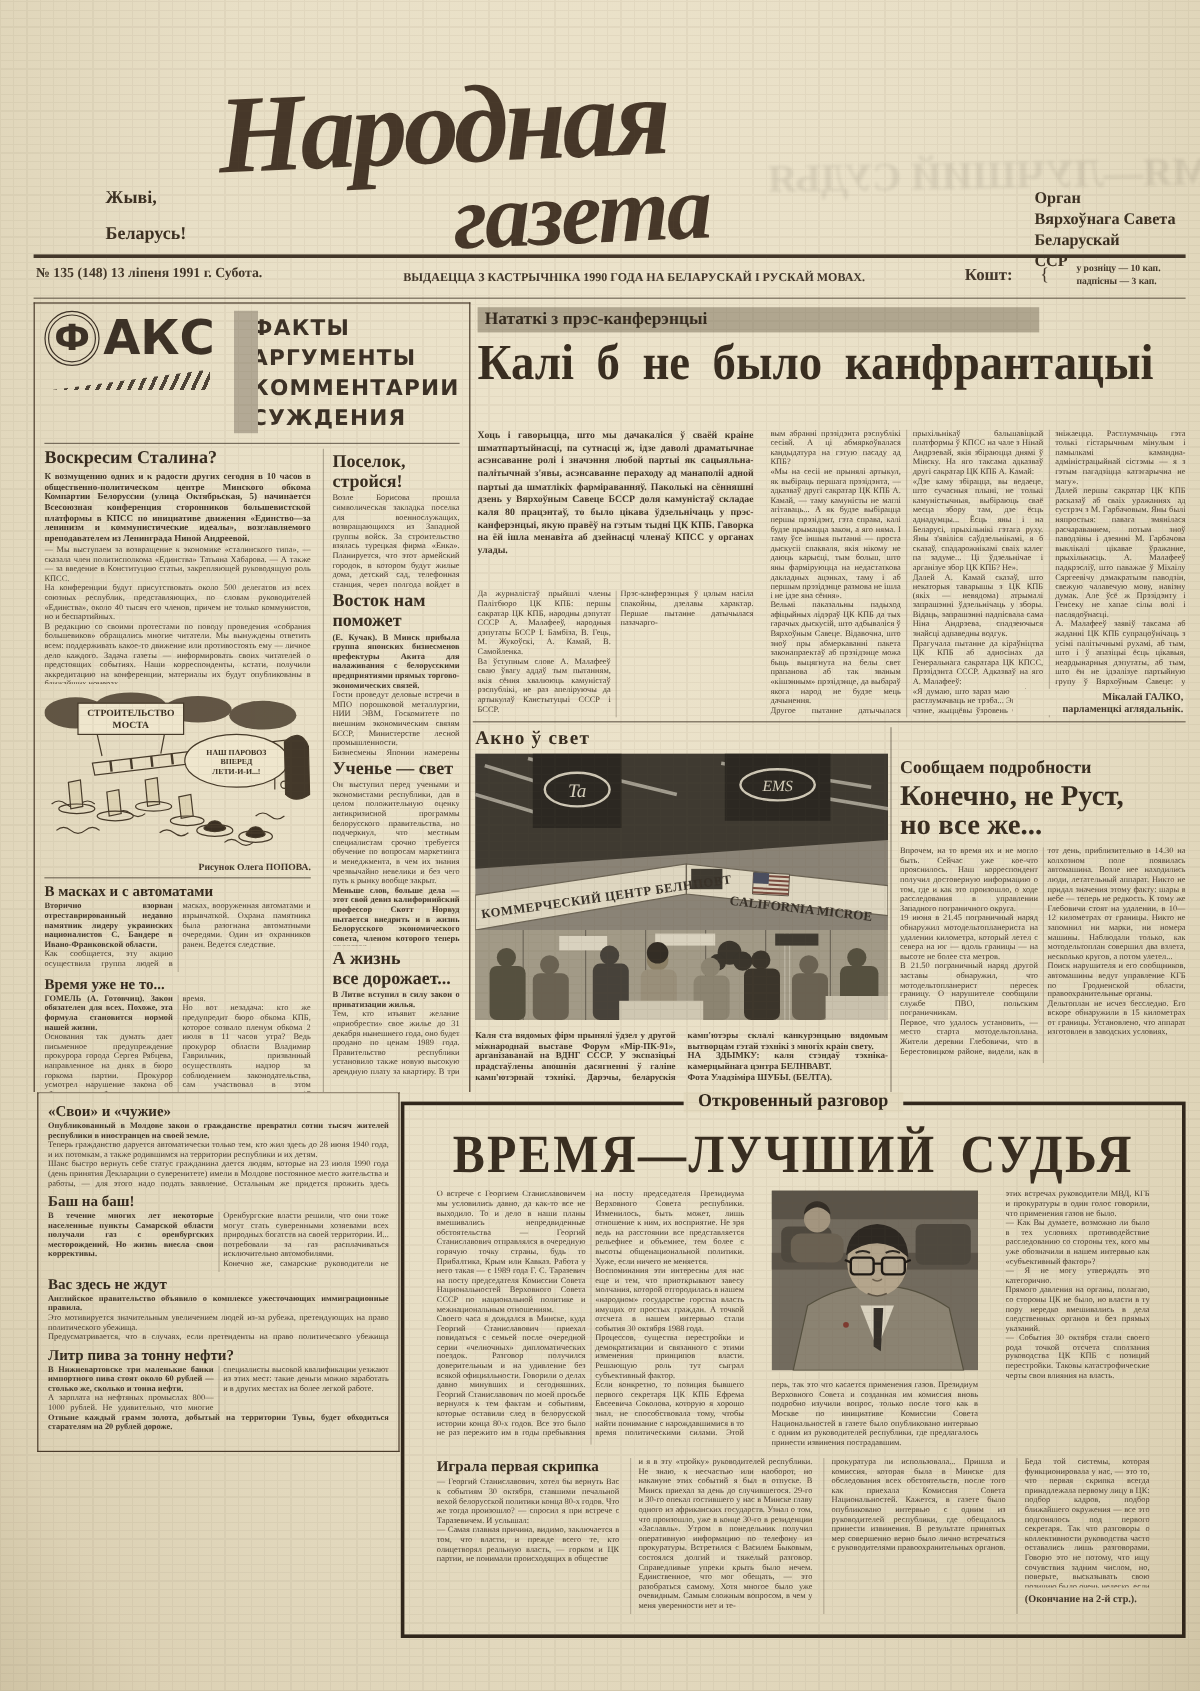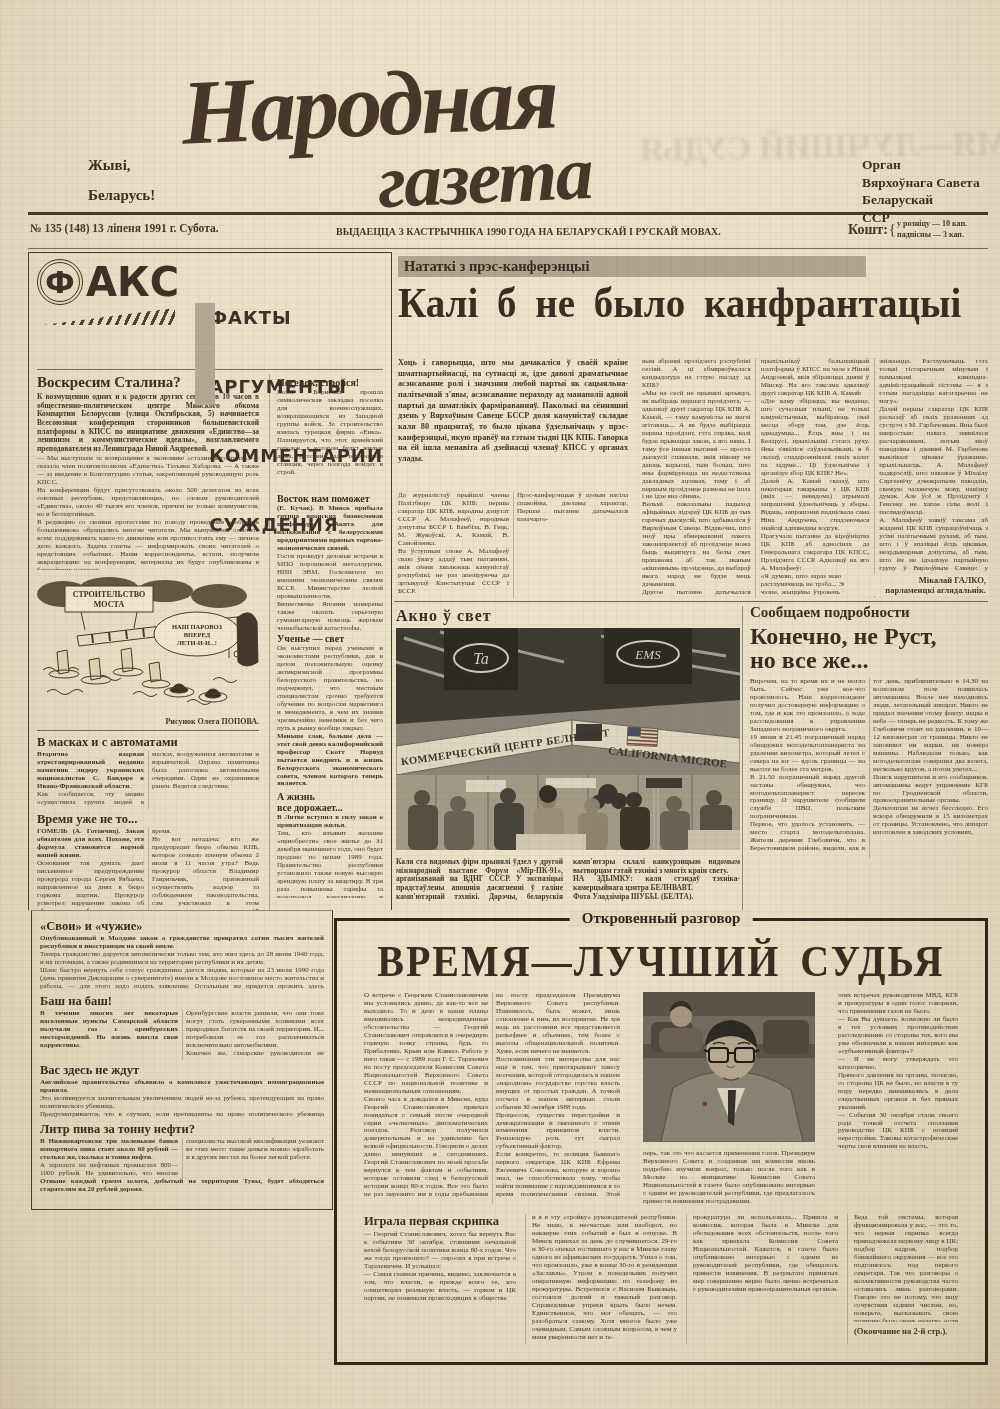--- a/index.html
+++ b/index.html
@@ -16,33 +16,33 @@
   .t7  { font-size:7px;  line-height:1.14; }
   .t75 { font-size:7.5px; line-height:1.15; }
   .lead { font-weight:bold; }
   .clip { overflow:hidden; }
   .cols2 { column-count:2; column-gap:8px; column-rule:1px solid rgba(70,58,44,.28); column-fill:auto; }
   .cols3 { column-count:3; column-gap:10px; column-rule:1px solid rgba(70,58,44,.28); column-fill:auto; }
   .hr { height:1px; background:rgba(62,51,38,.65); margin:4px 0; }
   h1,h2,h3,h4 { font-weight:bold; color:#382d20; }
   .fh15 { font-size:15px; margin-bottom:2px; }
   .fh125 { font-size:12.5px; margin:3px 0 1px; }
-  .fh115 { font-size:10px; margin:3px 0 1px; }
+  .fh115 { font-size:15px; margin:3px 0 1px; }
   .kicker-band { background:#b0a68f; color:#352b1f; font-weight:bold; font-size:14.5px; padding:2px 10px 2px 6px; }
   .faks-box { border:1.5px solid #4a3b2b; border-bottom:none; padding:6px 8px; }
   .faks-lower { border:1.5px solid #4a3b2b; border-top:1px solid rgba(74,59,43,.5); padding:5px 8px; }
   .faks-head { display:flex; gap:8px; height:106px; }
   .faks-word { display:flex; align-items:center; gap:3px; font-family:"DejaVu Sans","Liberation Sans",sans-serif; font-weight:900; font-size:40px; color:#3c3126; }
   .f-ring { width:46px; height:46px; border:4px double #3c3126; border-radius:50%; display:grid; place-items:center; font-size:30px; }
   .f-stripes { margin:3px 0 0 6px; width:132px; height:17px;
     background:repeating-linear-gradient(115deg,#3c3126 0 3px, transparent 3px 8px);
     clip-path:polygon(0 100%, 100% 0, 100% 100%); opacity:.9; }
   .rubrics { position:relative; flex:1; padding:2px 0 0 16px; }
   .gray-strip { position:absolute; left:2px; top:0; width:20px; height:102px; background:#b3a995; }
-  .rubrics div { font-family:"DejaVu Sans","Liberation Sans",sans-serif; font-weight:800; font-size:18px; line-height:25px; letter-spacing:1px; color:#3c3126;margin-top:44px; }
+  .rubrics div { font-family:"DejaVu Sans","Liberation Sans",sans-serif; font-weight:800; font-size:18px; line-height:25px; letter-spacing:1px; color:#3c3126; }
   .faks-cols { display:flex; gap:10px; margin-top:4px; }
   .fcol-left { width:222px; }
   .fcol-right { flex:1; border-left:1px solid rgba(70,58,44,.35); padding-left:7px; }
   .byline { font-weight:bold; font-size:8.5px; text-align:right; background:#e8dfc6; padding:1px 2px; }
   .more-note { font-weight:bold; font-size:8.5px; }
   .interview-box { border:3px solid #30261b; padding:8px 27px 6px; }
   .int-kicker { position:absolute; top:-11px; left:50%; transform:translateX(-50%); background:#e4dabf; padding:0 12px; font-weight:bold; font-size:15px; white-space:nowrap; color:#30261b; }
   .int-h1 { text-align:center; font-size:40px; letter-spacing:2px; word-spacing:8px; transform:scaleY(1.12); transform-origin:center top; margin:6px 0 10px; }
   .rowA { display:flex; gap:23px; }
   .rowB { display:flex; gap:9px; margin-top:8px; }
@@ -71,21 +71,21 @@
 
   <div class="abs pre" style="left:862px; top:156px; width:130px; font-weight:bold; font-size:13.5px; line-height:1.3; color:#3c3022;">Орган
 Вярхоўнага Савета
 Беларускай
 ССР</div>
 
   <div class="abs" style="left:28px; top:212px; width:960px; height:3px; background:#43372a;"></div>
 
   <div class="abs" style="left:30px; top:222px; width:300px; font-weight:bold; font-size:11.5px;">№ 135 (148) 13 ліпеня 1991 г. Субота.</div>
   <div class="abs" style="left:336px; top:226px; width:430px; font-weight:bold; font-size:10px;">ВЫДАЕЦЦА З КАСТРЫЧНІКА 1990 ГОДА НА  БЕЛАРУСКАЙ І РУСКАЙ МОВАХ.</div>
-  <div class="abs" style="left:848px; top:219px; display:flex; gap:1px; align-items:center;">
+  <div class="abs" style="left:804px; top:219px; display:flex; gap:23px; align-items:center;">
     <span style="font-weight:bold; font-size:14px;">Кошт:</span>
     <span style="font-size:15px; color:#43372a;">{</span>
     <span class="pre" style="font-size:8px; line-height:1.35; font-weight:bold;">у розніцу — 10 кап.
 падпісны — 3 кап.</span>
   </div>
   <div class="abs" style="left:28px; top:248px; width:960px; height:1px; background:rgba(67,55,42,.7);"></div>
 
   <section class="abs faks-box clip" style="left:28px; top:252px; width:364px; height:658px;">
     <div class="faks-head">
       <div style="width:152px;">
@@ -368,21 +368,21 @@
       </g>
       <rect x="120" y="206" width="70" height="16" fill="#cfc7b2"></rect>
       <rect x="292" y="202" width="52" height="20" fill="#c9c1ad"></rect>
     </svg>
     <div class="caption2 t75 just pre" style="margin-top:4px; height:66px; overflow:hidden; font-weight:bold; color:#463a2c;">Каля ста вядомых фірм прынялі ўдзел у другой міжнароднай выставе Форум «Мір-ПК-91», арганізаванай на ВДНГ СССР. У экспазіцыі прадстаўлены апошнія дасягненні ў галіне камп'ютэрнай тэхнікі. Дарэчы, беларускія камп'ютэры склалі канкурэнцыю вядомым вытворцам гэтай тэхнікі з многіх краін свету.
 НА ЗДЫМКУ: каля стэндаў тэхніка-камерцыйнага цэнтра БЕЛНВАВТ.
 Фота Уладзіміра ШУБЫ.        (БЕЛТА).</div>
   </section>
 
   <section class="abs clip" style="left:750px; top:604px; width:238px; height:306px;">
-    <h2 style="font-size:15px;">Сообщаем подробности</h2>
+    <h2 style="font-size:15px;margin-top:28px;">Сообщаем подробности</h2>
     <h2 class="rust-h2 pre">Конечно, не Руст,
 но все же...</h2>
     <div class="cols2 t7 just pre clip" style="height:180px; margin-top:4px;">Впрочем, на то время их и не могло быть. Сейчас уже кое-что прояснилось. Наш корреспондент получил достоверную информацию о том, где и как это произошло, о ходе расследования в управлении Западного пограничного округа.
 19 июня в 21.45 пограничный наряд обнаружил мотодельтопланериста на удалении километра, который летел с севера на юг — вдоль границы — на высоте не более ста метров.
 В 21.50 пограничный наряд другой заставы обнаружил, что мотодельтопланерист пересек границу. О нарушителе сообщили службе ПВО, польским пограничникам.
 Первое, что удалось установить, — место старта мотодельтоплана. Жители деревни Глебовичи, что в Берестовицком районе, видели, как в тот день, приблизительно в 14.30 на колхозном поле появилась автомашина. Возле нее находились люди, летательный аппарат. Никто не придал значения этому факту: шары в небе — теперь не редкость. К тому же Глебовичи стоят на удалении, в 10—12 километрах от границы. Никто не запомнил ни марки, ни номера машины. Наблюдали только, как мотодельтоплан совершил два взлета, несколько кругов, а потом улетел...
 Поиск нарушителя и его сообщников, автомашины ведут управление КГБ по Гродненской области, правоохранительные органы.
 Дельтоплан не исчез бесследно. Его вскоре обнаружили в 15 километрах от границы. Установлено, что аппарат изготовлен в заводских условиях,</div>
 
   </section>

